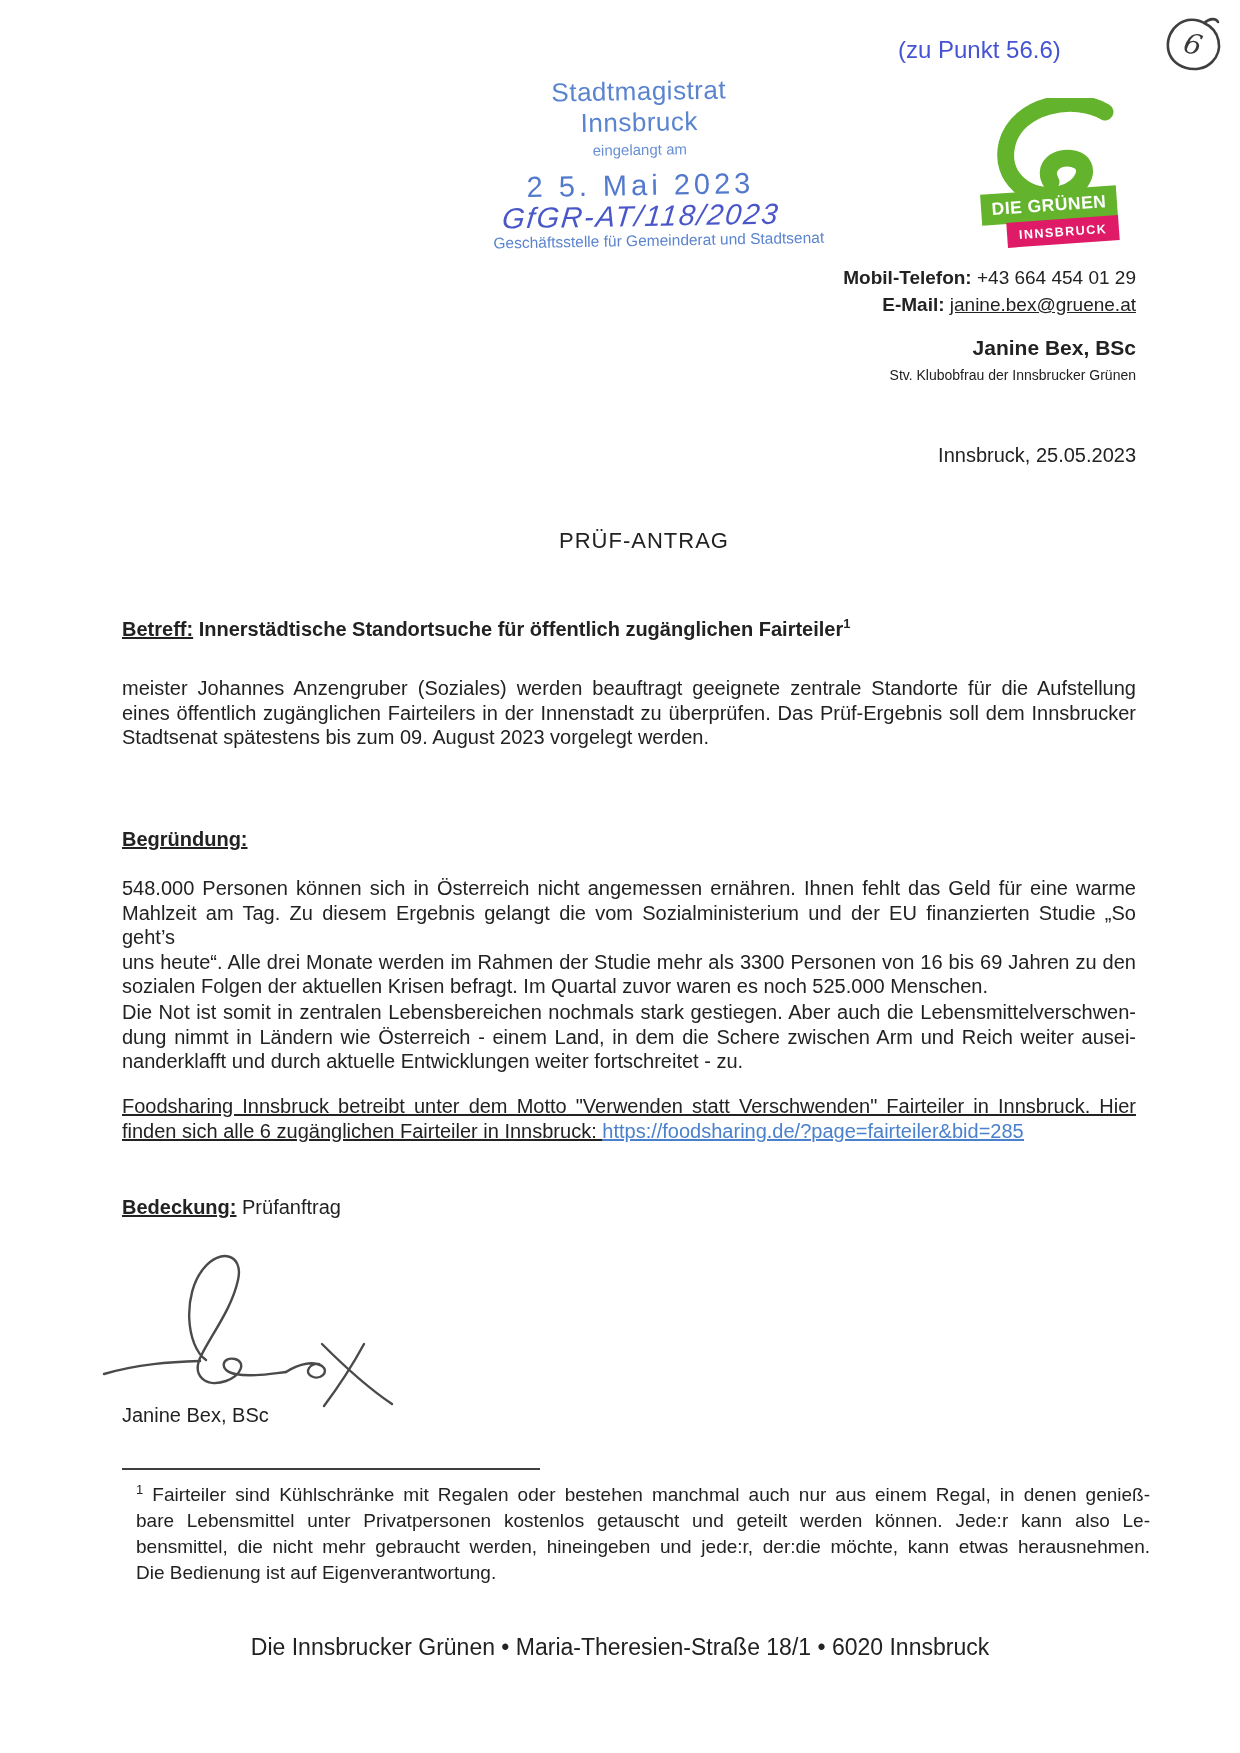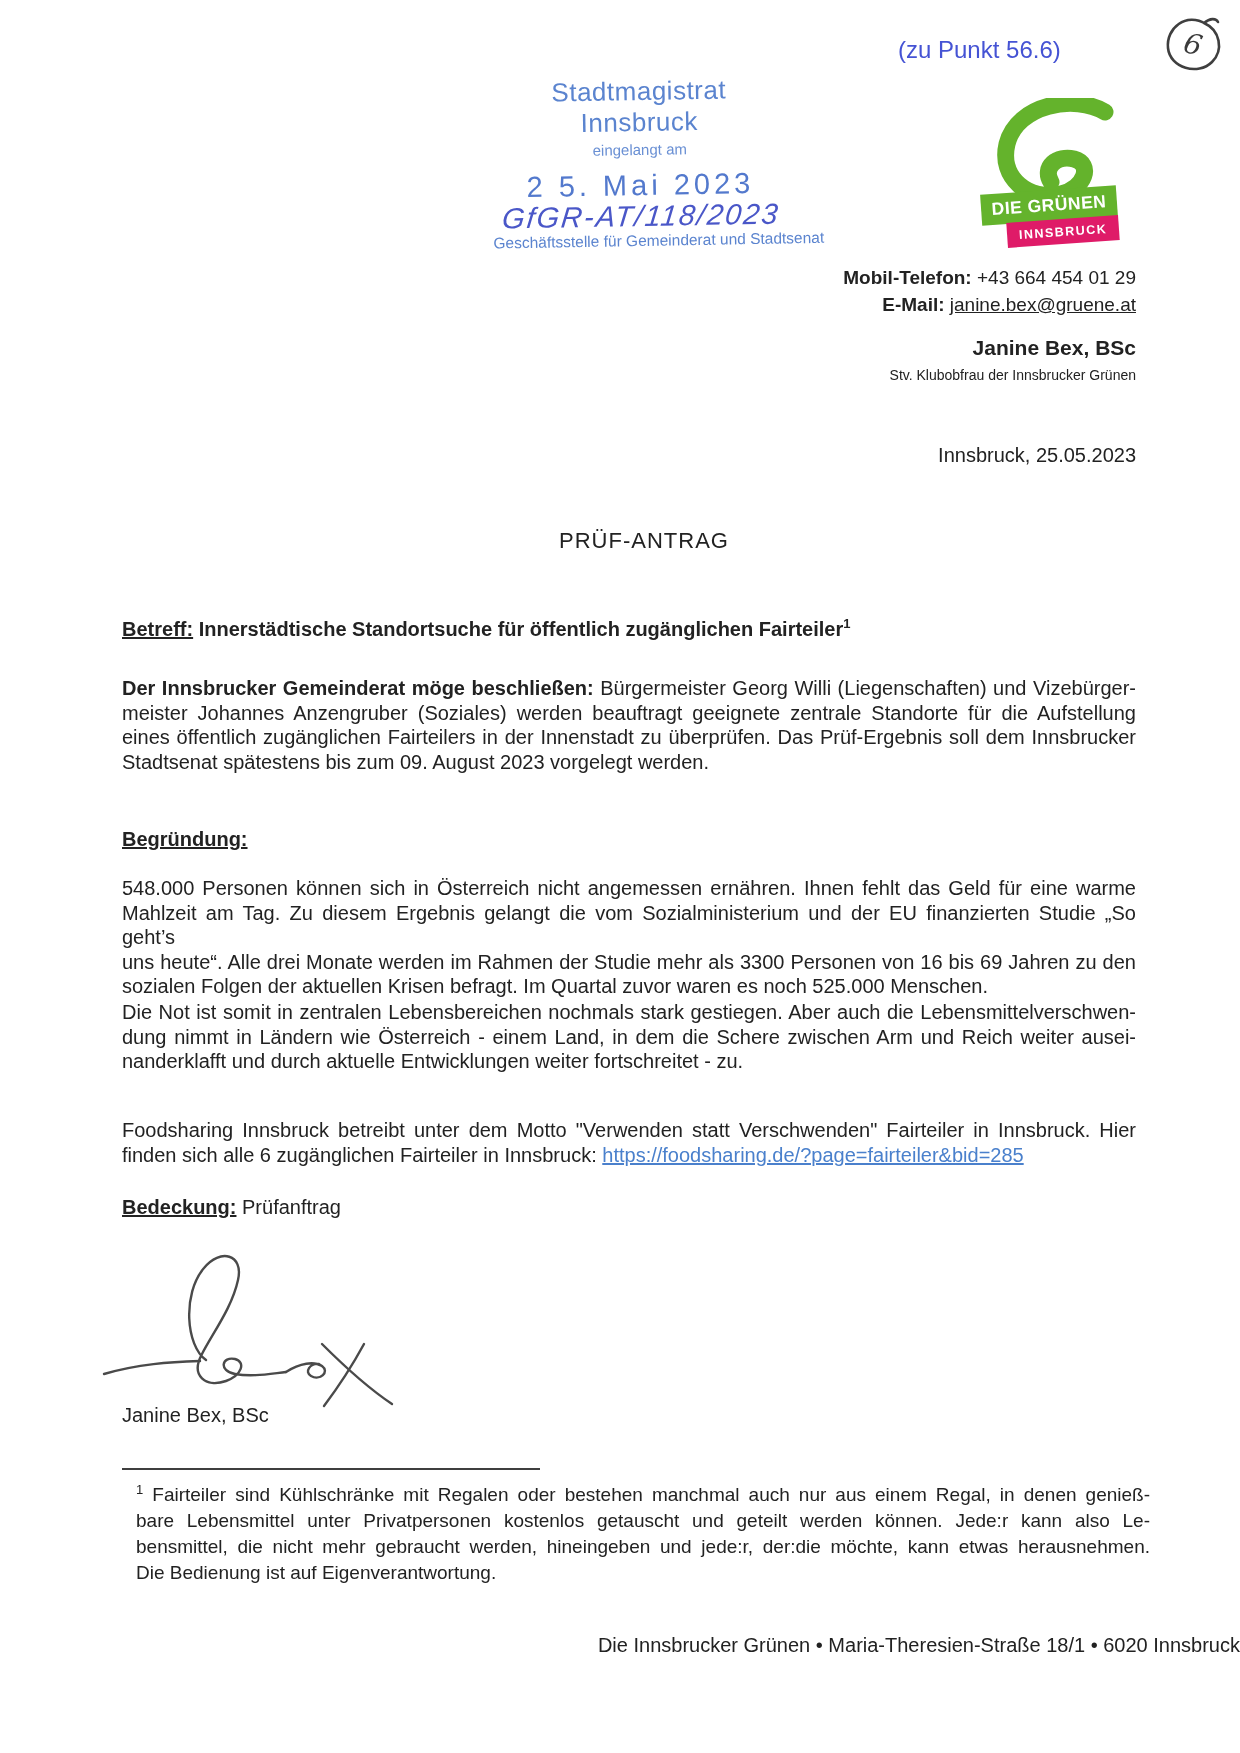--- a/index.html
+++ b/index.html
@@ -46,29 +46,29 @@
   .subject{left:122px;top:618px;width:1014px;font-size:20px;font-weight:bold;}
   .u{text-decoration:underline;margin-top:20px;}
   sup{font-size:13px;vertical-align:super;line-height:0;}
   .para{left:122px;width:1014px;font-size:20px;line-height:24.5px;}
   .pline{text-align:justify;text-align-last:justify;}
   .pline.last{text-align-last:left;}
   .motion{top:676px;}
   .h-just{left:122px;top:828px;font-size:20px;font-weight:bold;}
   .p548{top:876px;}
   .pnot{top:1000px;}
-  .pfood{top:1118px;}
+  .pfood{top:1094px;text-decoration:underline;}
   .web-link{color:#4a80cc;text-decoration:underline;cursor:pointer;}
   .bedeckung{left:122px;top:1196px;font-size:20px;}
   
   .signature{left:88px;top:1234px;width:340px;height:175px;}
   .sig-name{left:122px;top:1404px;font-size:20px;}
   .fn-sep{left:122px;top:1468px;width:418px;border-top:2px solid #3f3f3f;height:0;}
   .footnote{left:136px;top:1482px;width:1014px;font-size:19px;line-height:26px;}
-  .footer{left:0;top:1634px;width:1240px;text-align:right;font-size:20px;}
+  .footer{left:0;top:1634px;width:1240px;text-align:center;font-size:23px;}
 </style>
 </head>
 <body>
 
 <div class="page">
 
   <div class="abs ref-note">(zu Punkt 56.6)</div>
 
   <div class="abs circled-num">
     <svg width="72" height="70" viewBox="0 0 72 70">
@@ -105,21 +105,20 @@
 
   <div class="abs dateline">Innsbruck, 25.05.2023</div>
 
   <div class="abs title">PRÜF-ANTRAG</div>
 
   <div class="abs subject">
     <span class="u">Betreff:</span><span> Innerstädtische Standortsuche für öffentlich zugänglichen Fairteiler</span><sup>1</sup>
   </div>
 
   <div class="abs para motion">
-    <div class="pline"><b>Der Innsbrucker Gemeinderat möge beschließen:</b><span> Bürgermeister Georg Willi (Liegenschaften) und Vizebürger-</span></div>
     <div class="pline">meister Johannes Anzengruber (Soziales) werden beauftragt geeignete zentrale Standorte für die Aufstellung</div>
     <div class="pline">eines öffentlich zugänglichen Fairteilers in der Innenstadt zu überprüfen. Das Prüf-Ergebnis soll dem Innsbrucker</div>
     <div class="pline last">Stadtsenat spätestens bis zum 09. August 2023 vorgelegt werden.</div>
   </div>
 
   <div class="abs h-just">
     <span class="u">Begründung:</span>
   </div>
 
   <div class="abs para p548">

